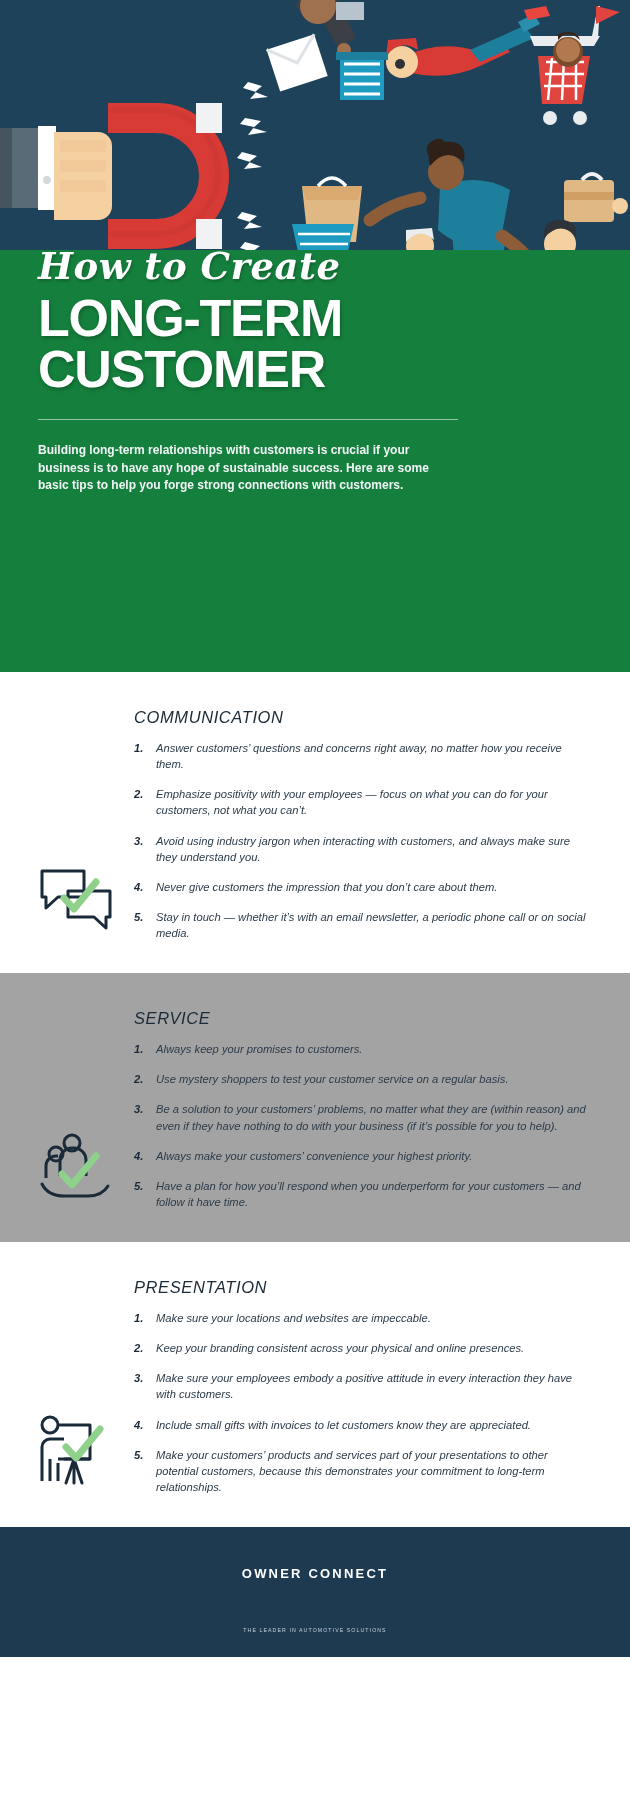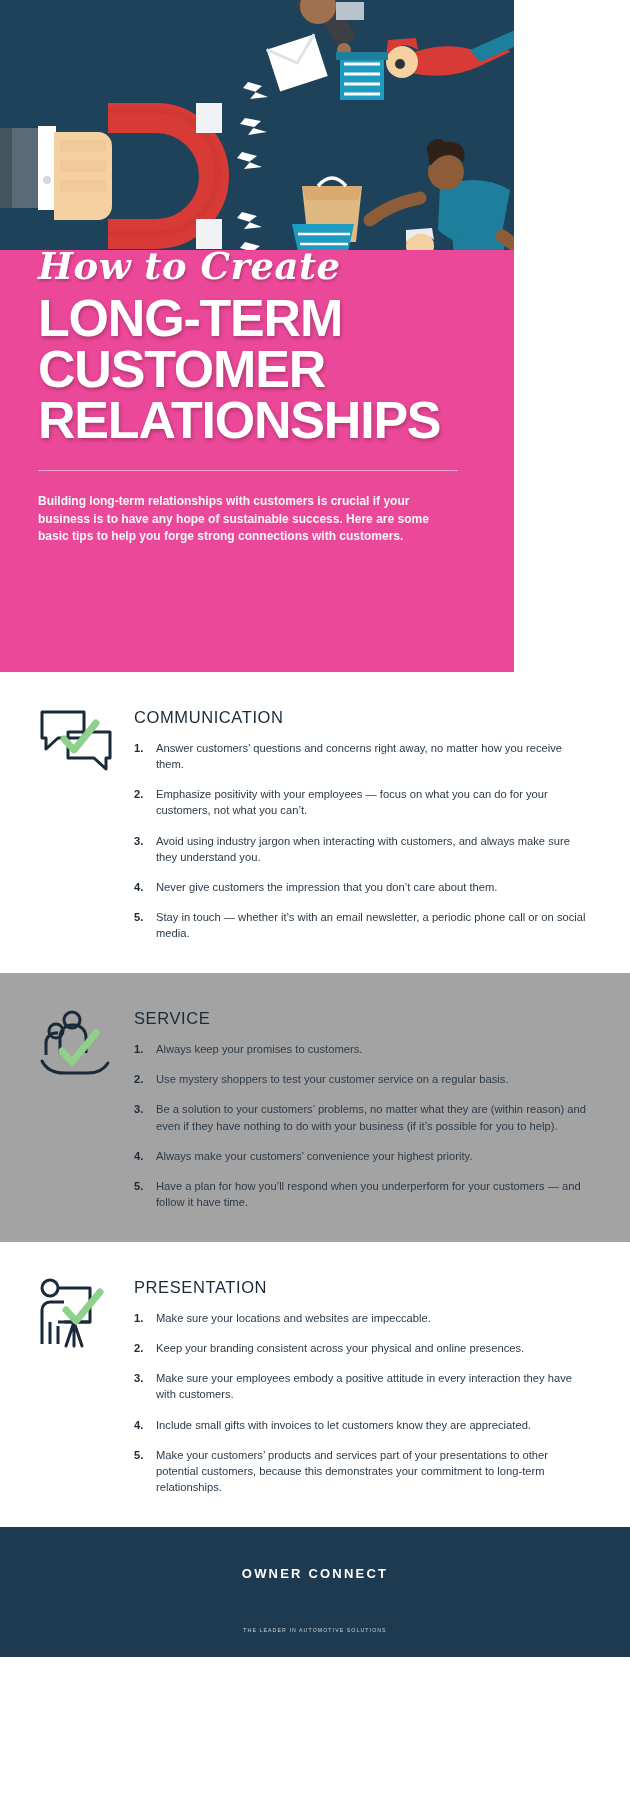--- a/index.html
+++ b/index.html
@@ -9,23 +9,23 @@
     height: 1807px;
     background: #ffffff;
     font-family: "Liberation Sans", sans-serif;
     overflow: hidden;
     position: relative;
   }
 
   
   .hero {
     position: relative;
-    width: 514px;
+    width: 630px;
     height: 672px;
-    background: #ec4899;
+    background: #15803d;
     overflow: hidden;
   }
   .hero-illustration {
     position: absolute;
     top: 0; left: 0;
     width: 630px;
     height: 250px;
   }
   .hero-text {
     position: absolute;
@@ -72,21 +72,22 @@
   
   .section {
     position: relative;
     padding: 34px 38px 32px 38px;
   }
   .section.white { background: #ffffff; }
   .section.gray  { background: #a3a3a3; }
 
   .section-inner {
     display: flex;
-    align-items: flex-start;
+    align-items: flex-end;
+    font-style: italic;
   }
   .icon-col {
     width: 96px;
     flex: 0 0 96px;
     padding-top: 2px;
   }
   .body-col { flex: 1; padding-top: 2px; }
 
   .section-heading {
     font-size: 16.5px;
@@ -266,21 +267,20 @@
       <circle cx="420" cy="246" r="14" fill="#f5d0a0"></circle>
       <path d="M406 242 q14 -16 28 -2 l-2 -12 -26 2 z" fill="#e9edef"></path>
     </g>
   </svg>
 
   <div class="hero-text">
     <div class="script-title">How to Create</div>
     <div class="big-title">
       <span>LONG-TERM</span>
       <span>CUSTOMER</span>
-      <span>RELATIONSHIPS</span>
     </div>
     <div class="hero-divider"></div>
     <p class="hero-para">Building long-term relationships with customers is crucial if your business is to have any hope of sustainable success. Here are some basic tips to help you forge strong connections with customers.</p>
   </div>
 </div>
 
 <div class="section white">
   <div class="section-inner">
     <div class="icon-col">
       <svg width="76" height="70" viewBox="0 0 76 70">

